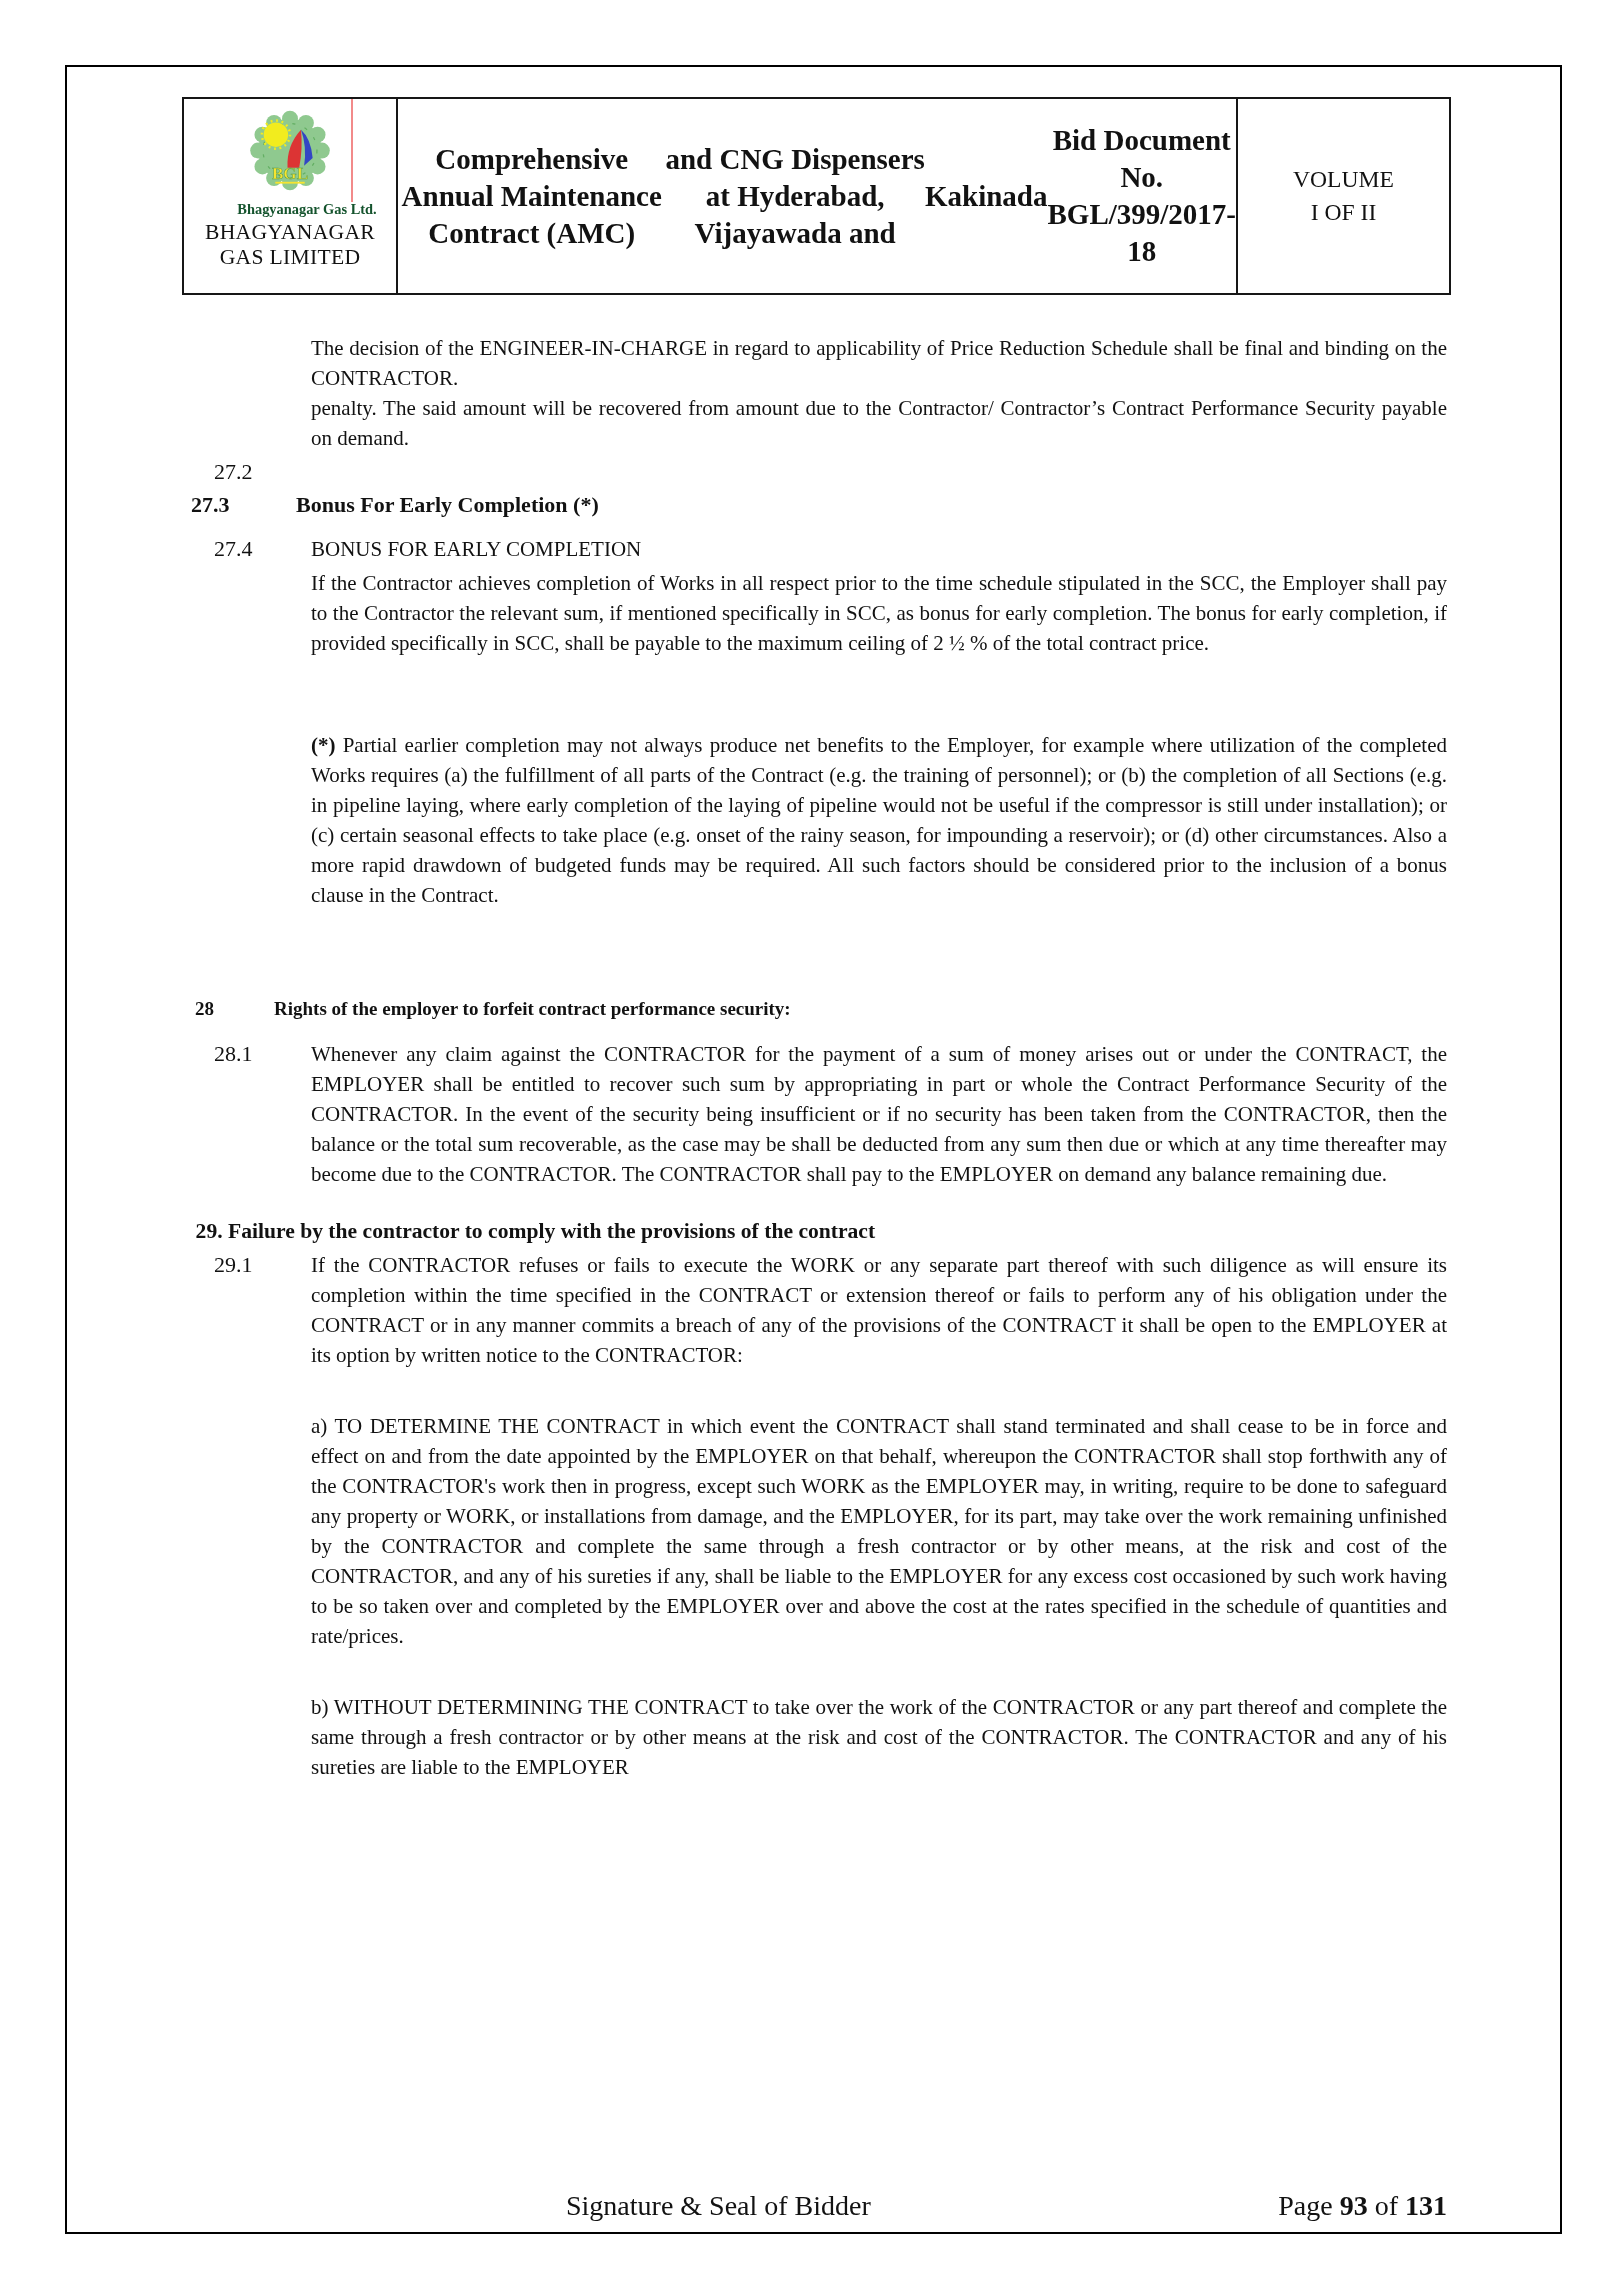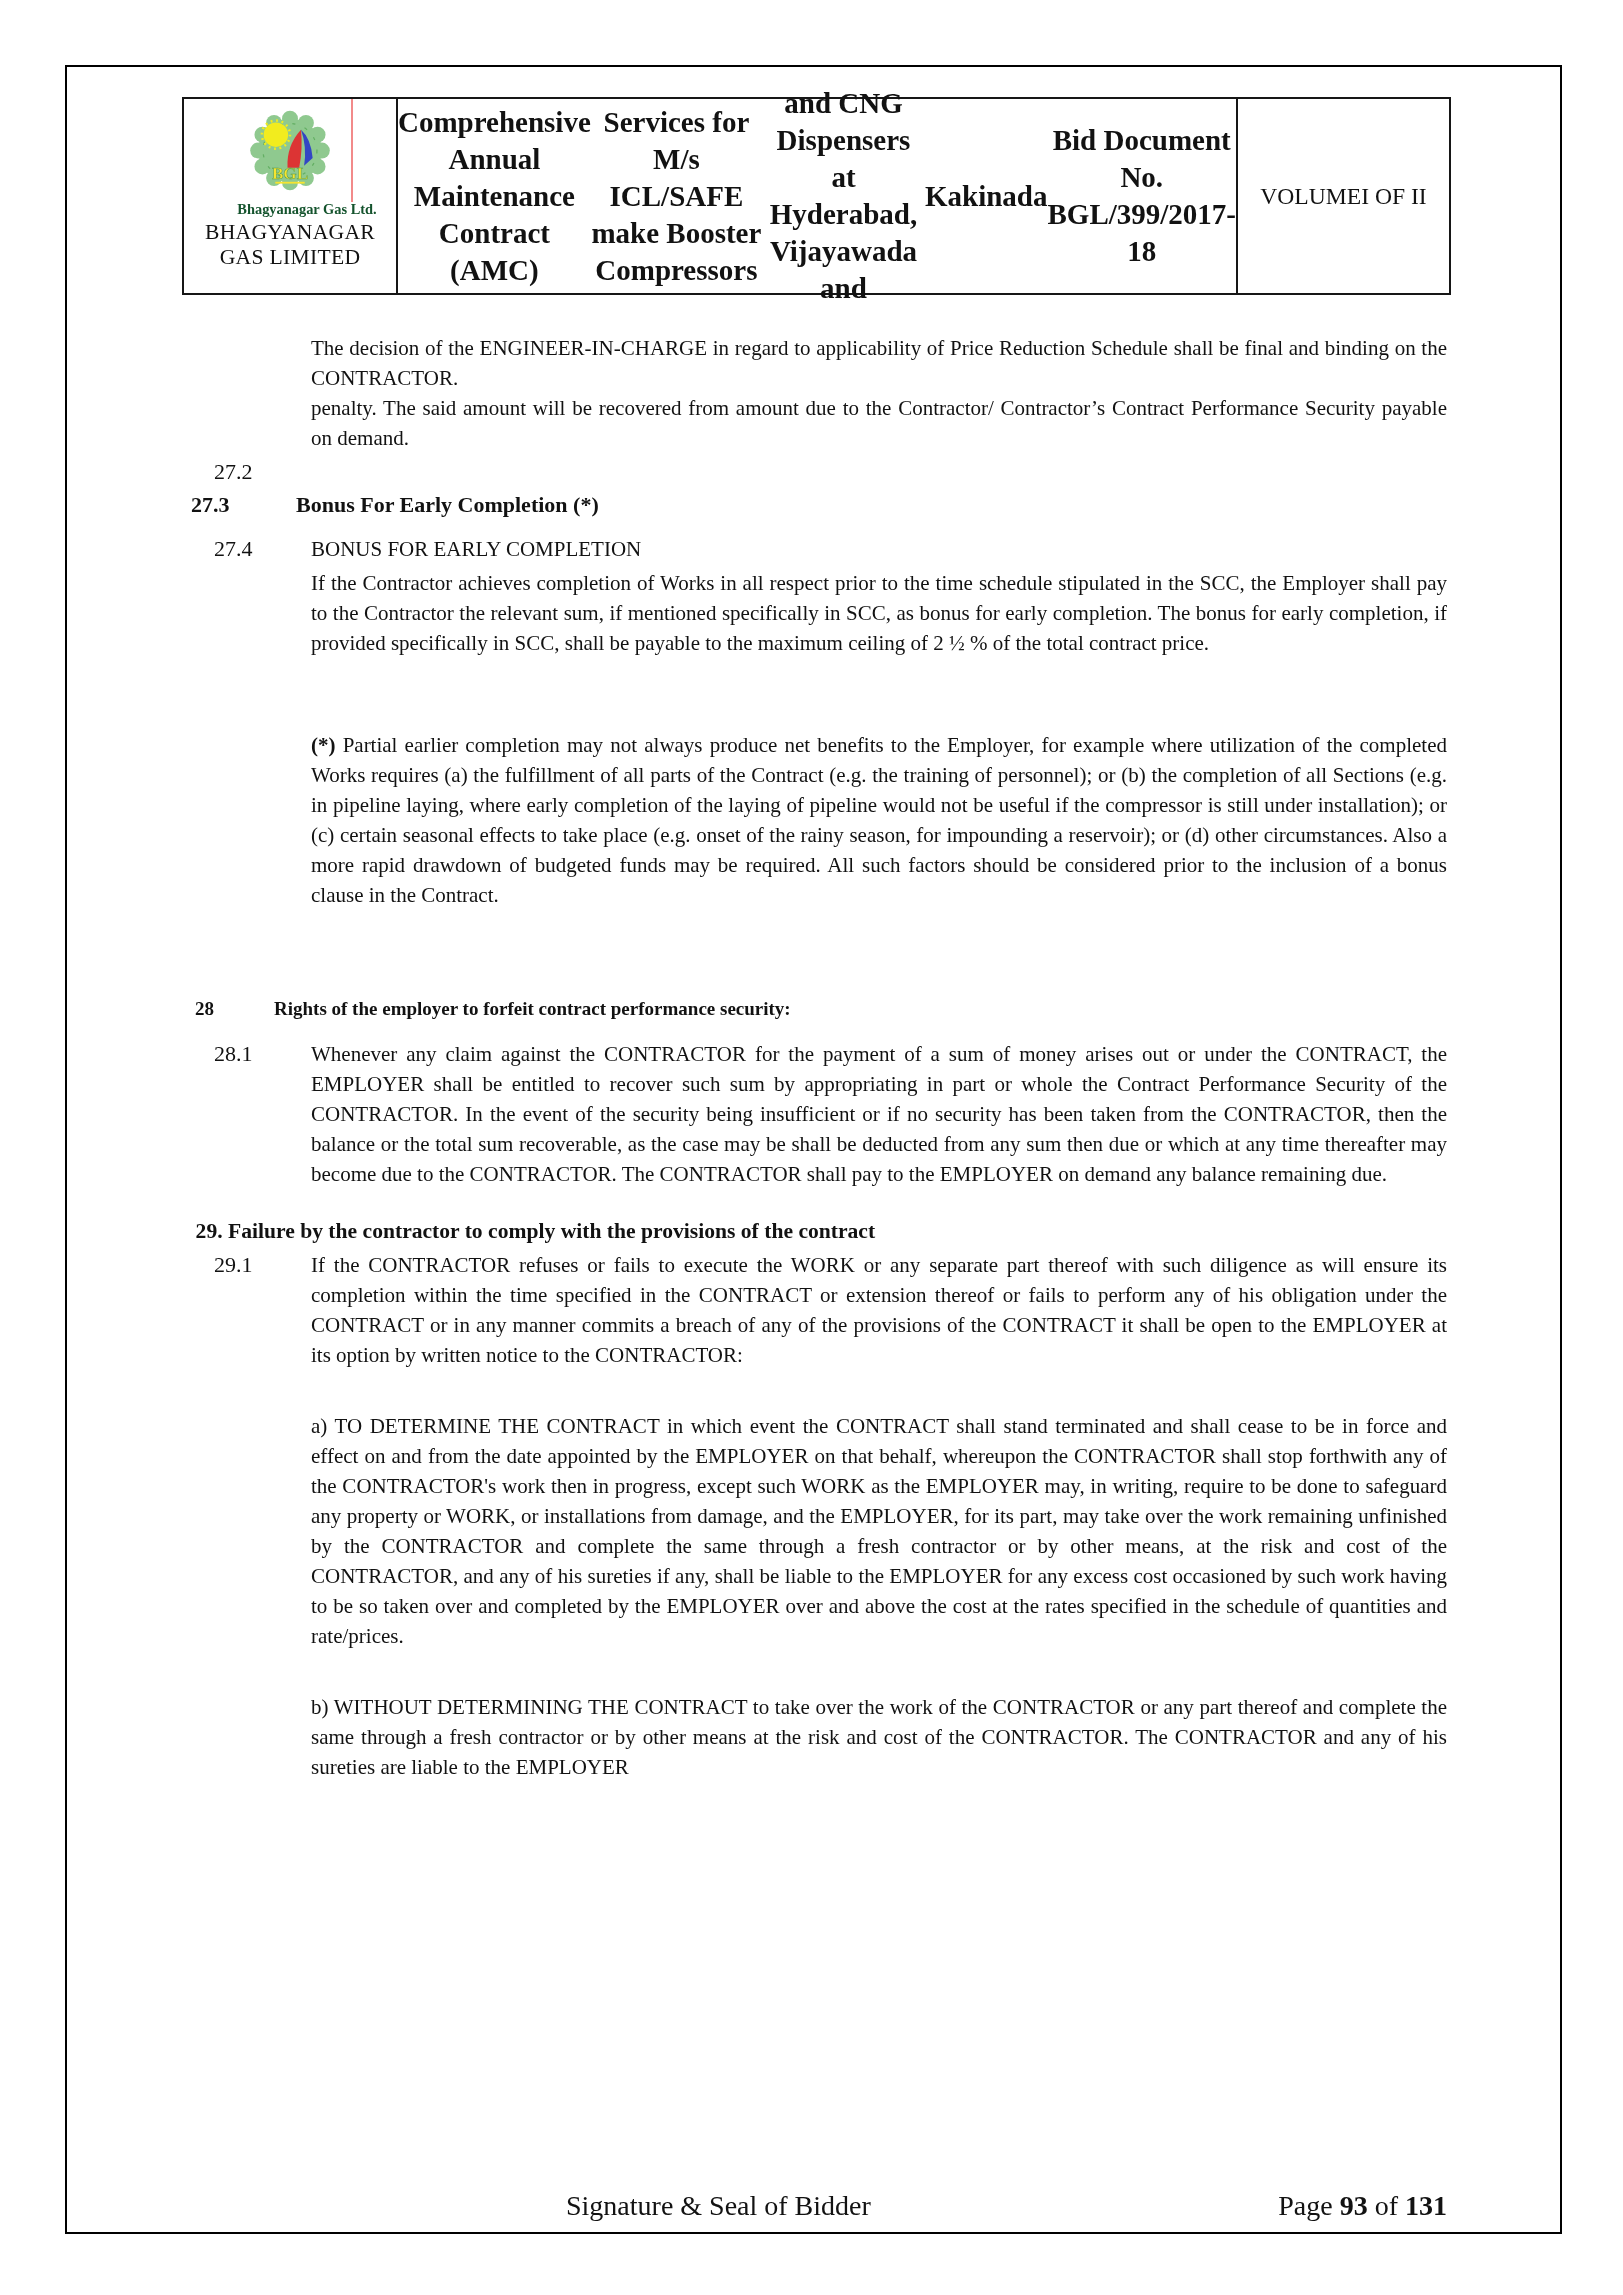--- a/index.html
+++ b/index.html
@@ -23,21 +23,21 @@
     align-items:center; padding-top:5.2px;
   }
   .logo-caption { font-size:14.4px; font-weight:bold; color:#14532d; line-height:15.7px;margin-left:34px; }
   .company { font-size:21.6px; line-height:29.4px; text-align:center; letter-spacing:0.3px; }
   .pink-line { position:absolute; right:43px; top:0; width:2px; height:103px; background:#F28A8A; }
   .title-cell {
     width:840px; display:flex; flex-direction:row; justify-content:center;
     align-items:center; text-align:center; font-weight:bold; font-size:29px; line-height:37px;
   }
   .volume-cell {
-    flex:1; display:flex; flex-direction:row; justify-content:center;
+    flex:1; display:flex; flex-direction:column; justify-content:center;
     align-items:center; font-size:23.6px; line-height:33px; text-align:center;
   }
   
   .content {
     position:absolute; left:191px; top:329px; width:1256px;
     font-size:21px; line-height:30px;
   }
   .para { margin-left:120px; text-align:justify; }
   .clause { position:relative; margin-left:120px; text-align:justify; }
   .clause .cnum { position:absolute; left:-97px; top:0; font-size:22px; }
@@ -97,21 +97,20 @@
         <rect x="56" y="127" width="48" height="3" fill="#F7E430"></rect>
       </svg>
       <div class="logo-caption">Bhagyanagar Gas Ltd.</div>
       <div class="company">BHAGYANAGAR</div>
       <div class="company" style="margin-top:-3.9px">GAS LIMITED</div>
       <div class="pink-line"></div>
     </div>
 
     <div class="hcell title-cell">
       <div>Comprehensive Annual Maintenance Contract (AMC)</div>
-      <div>Services for M/s ICL/SAFE make Booster Compressors</div>
       <div>and CNG Dispensers at Hyderabad, Vijayawada and</div>
       <div>Kakinada</div>
       <div>Bid Document No. BGL/399/2017-18</div>
     </div>
 
     <div class="hcell volume-cell">
       <div>VOLUME</div>
       <div>I OF II</div>
     </div>
   </div>

